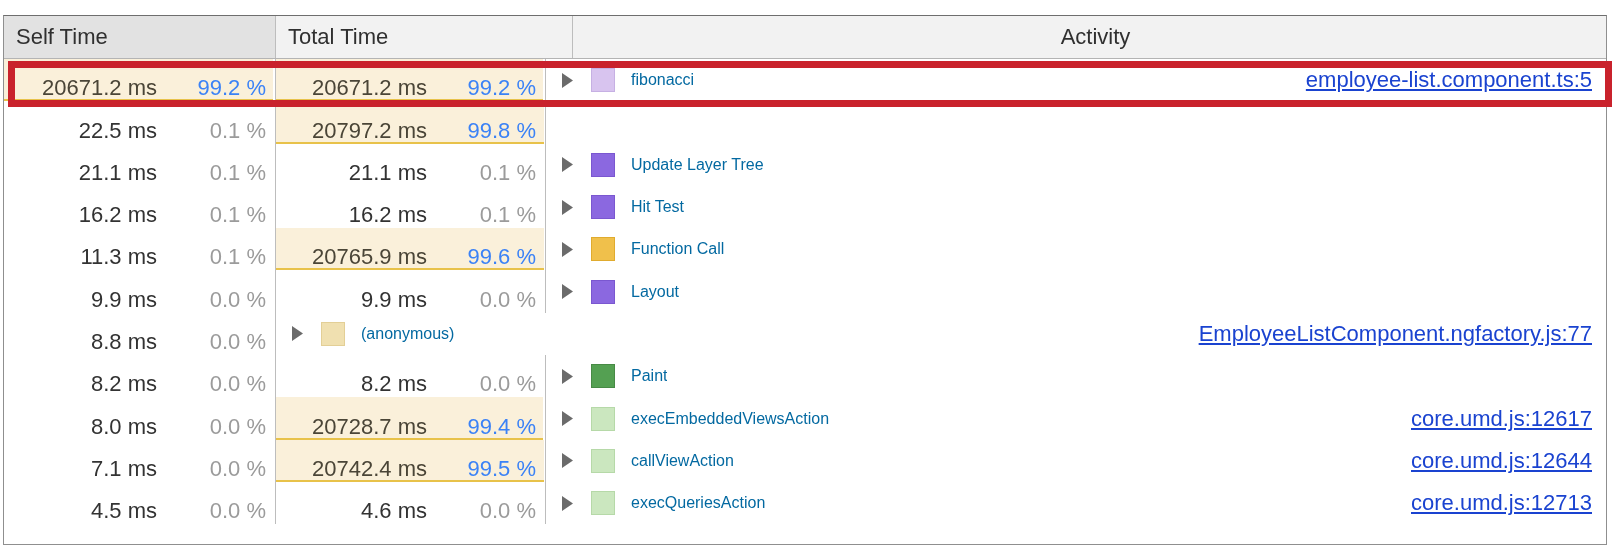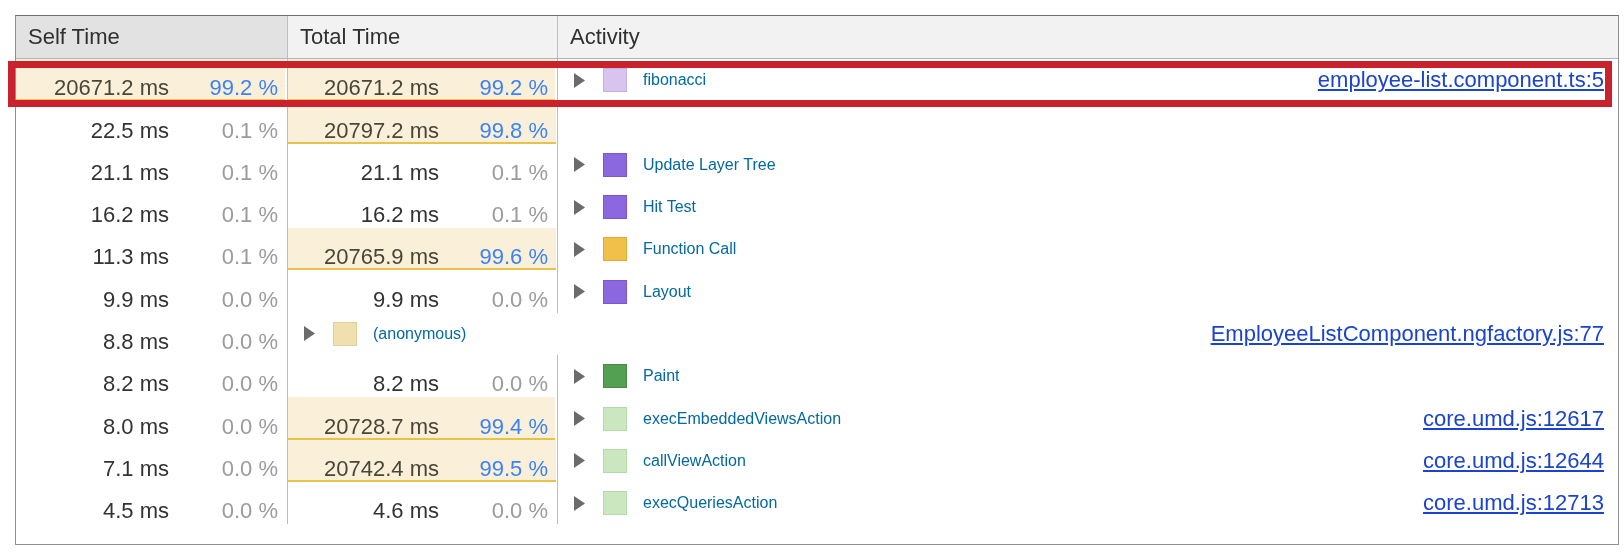--- a/index.html
+++ b/index.html
@@ -18,21 +18,21 @@
     position: relative;
     width: 1624px;
     height: 560px;
     overflow: hidden;
     background: #ffffff;
   }
 
   
   .perf-table {
     position: absolute;
-    left: 15px;
+    left: 3px;
     top: 15px;
     width: 1604px;
     height: 530px;
     box-sizing: border-box;
     border: 1px solid #8f8f8f;
     border-top: 1px solid #6e6e6e;
     background: #ffffff;
     overflow: hidden;
   }
 
@@ -49,22 +49,22 @@
     display: flex;
     align-items: center;
     font-size: 22px;
     color: #303030;
     padding-left: 12px;
     border-right: 1px solid #bdbdbd;
     background: #f2f2f2;
     height: 100%;
   }
   .th.self     { width: 272px; background: #e2e2e2; }
-  .th.total    { width: 270px; }
-  .th.activity { flex: 1 1 auto; border-right: none; }
+  .th.total    { width: 297px; }
+  .th.activity { flex: 1 1 auto; border-right: none; justify-content: center; }
 
   
   .tbody {
     position: relative;
   }
   .row {
     display: flex;
     height: 42.3px;
     box-sizing: border-box;
     background: #ffffff;

